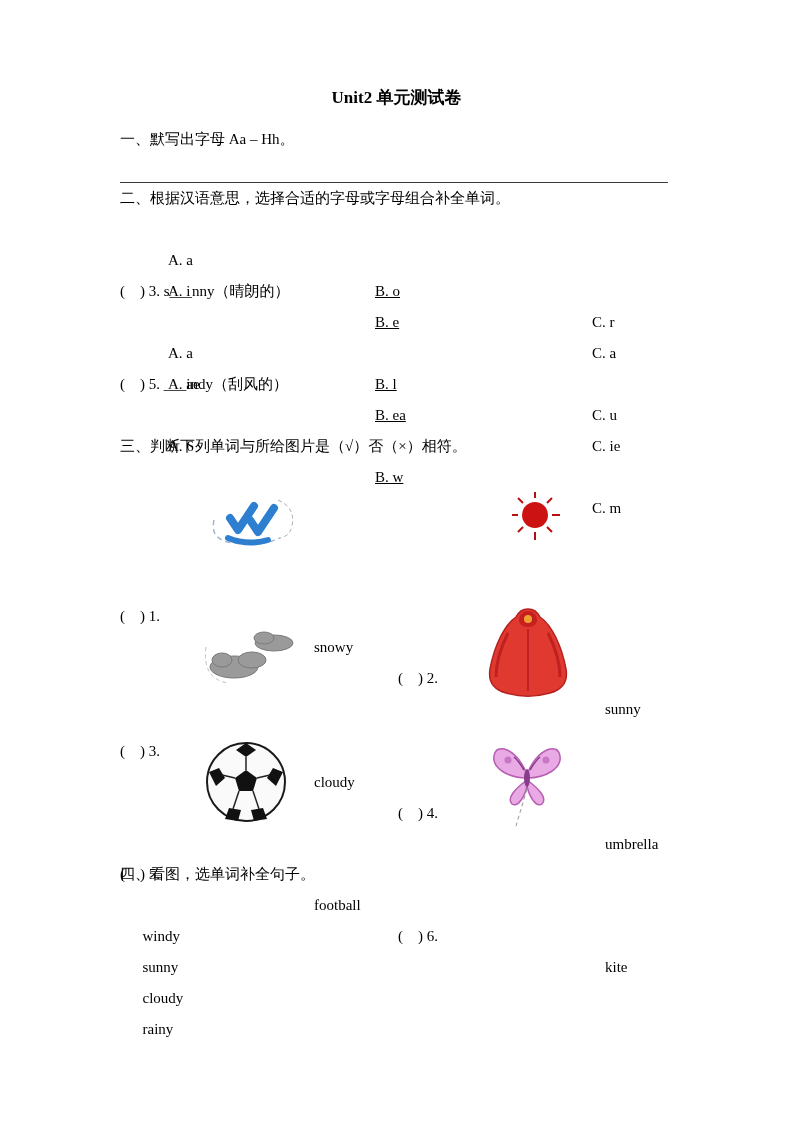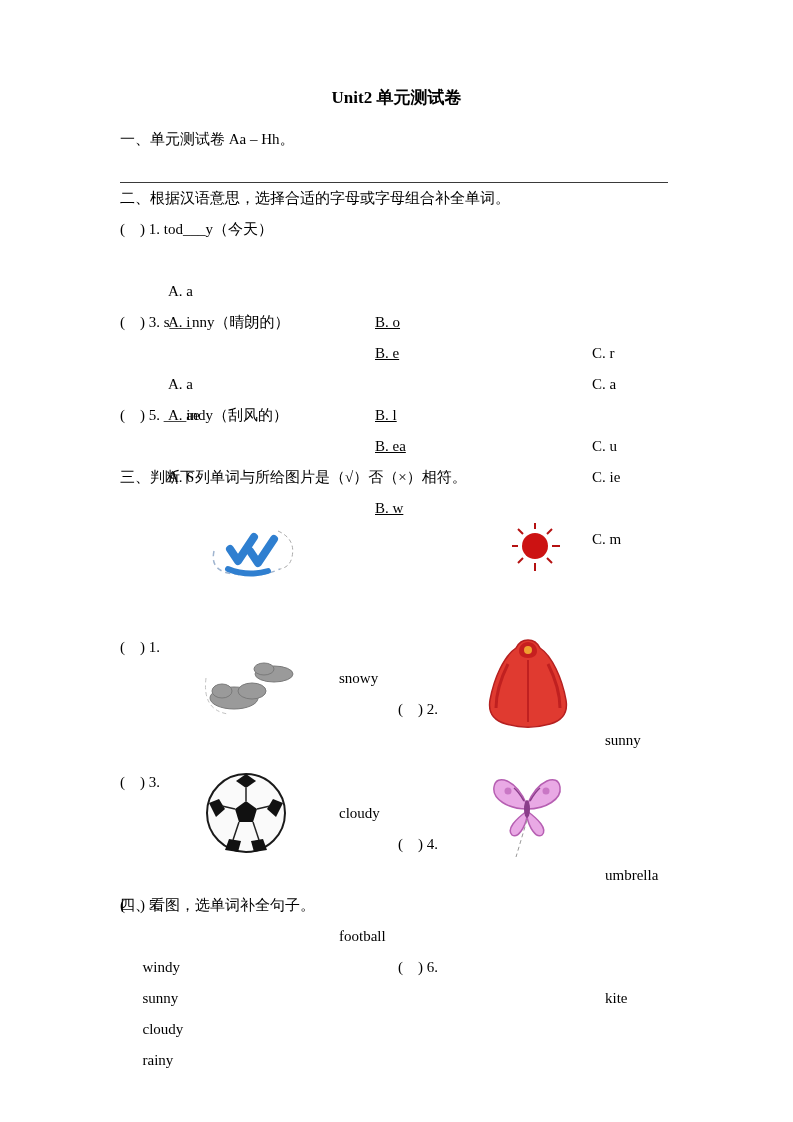--- a/index.html
+++ b/index.html
@@ -40,40 +40,39 @@
   .pic-row.r3 { height: 92px; }
   .pic { position: absolute; display: inline-block; }
   .pic-snow { left: 88px; top: 28px; }
   .pic-sun { left: 385px; top: 26px; }
   .pic-clouds { left: 82px; top: 24px; }
   .pic-poncho { left: 358px; top: 2px; }
   .pic-football { left: 84px; top: 4px; }
   .pic-kite { left: 368px; top: 0px; }
   .judge-row { position: relative; height: 31px; }
   .judge-row .j-label-1 { position: absolute; left: 0; }
-  .judge-row .j-word-1 { position: absolute; left: 219px; text-align: center; }
+  .judge-row .j-word-1 { position: absolute; left: 194px; text-align: center; }
   .judge-row .j-label-2 { position: absolute; left: 278px; }
   .judge-row .j-word-2 { position: absolute; left: 485px; }
   .word-bank .bank-word { display: inline-block; margin-right: 20px; }
 </style>
 </head>
 <body>
 
 <div class="page">
 
   <div class="title">Unit2  单元测试卷</div>
 
   <div class="content">
 
-    <div class="line sec1-heading">一、单元测试卷 Aa – Hh。</div>
+    <div class="line sec1-heading">一、默写出字母 Aa – Hh。</div>
     <div class="answer-line"></div>
 
     <div class="line">二、根据汉语意思，选择合适的字母或字母组合补全单词。</div>
 
-    <div class="line">(　) 1. tod___y（今天）</div>
     <div class="line options">
       <span class="optA">A. a</span>
       <span class="optB">B. o</span>
       <span class="optC">C. r</span>
     </div>
 
     <div class="line options">
       <span class="optA">A. i</span>
       <span class="optB">B. e</span>
       <span class="optC">C. a</span>

